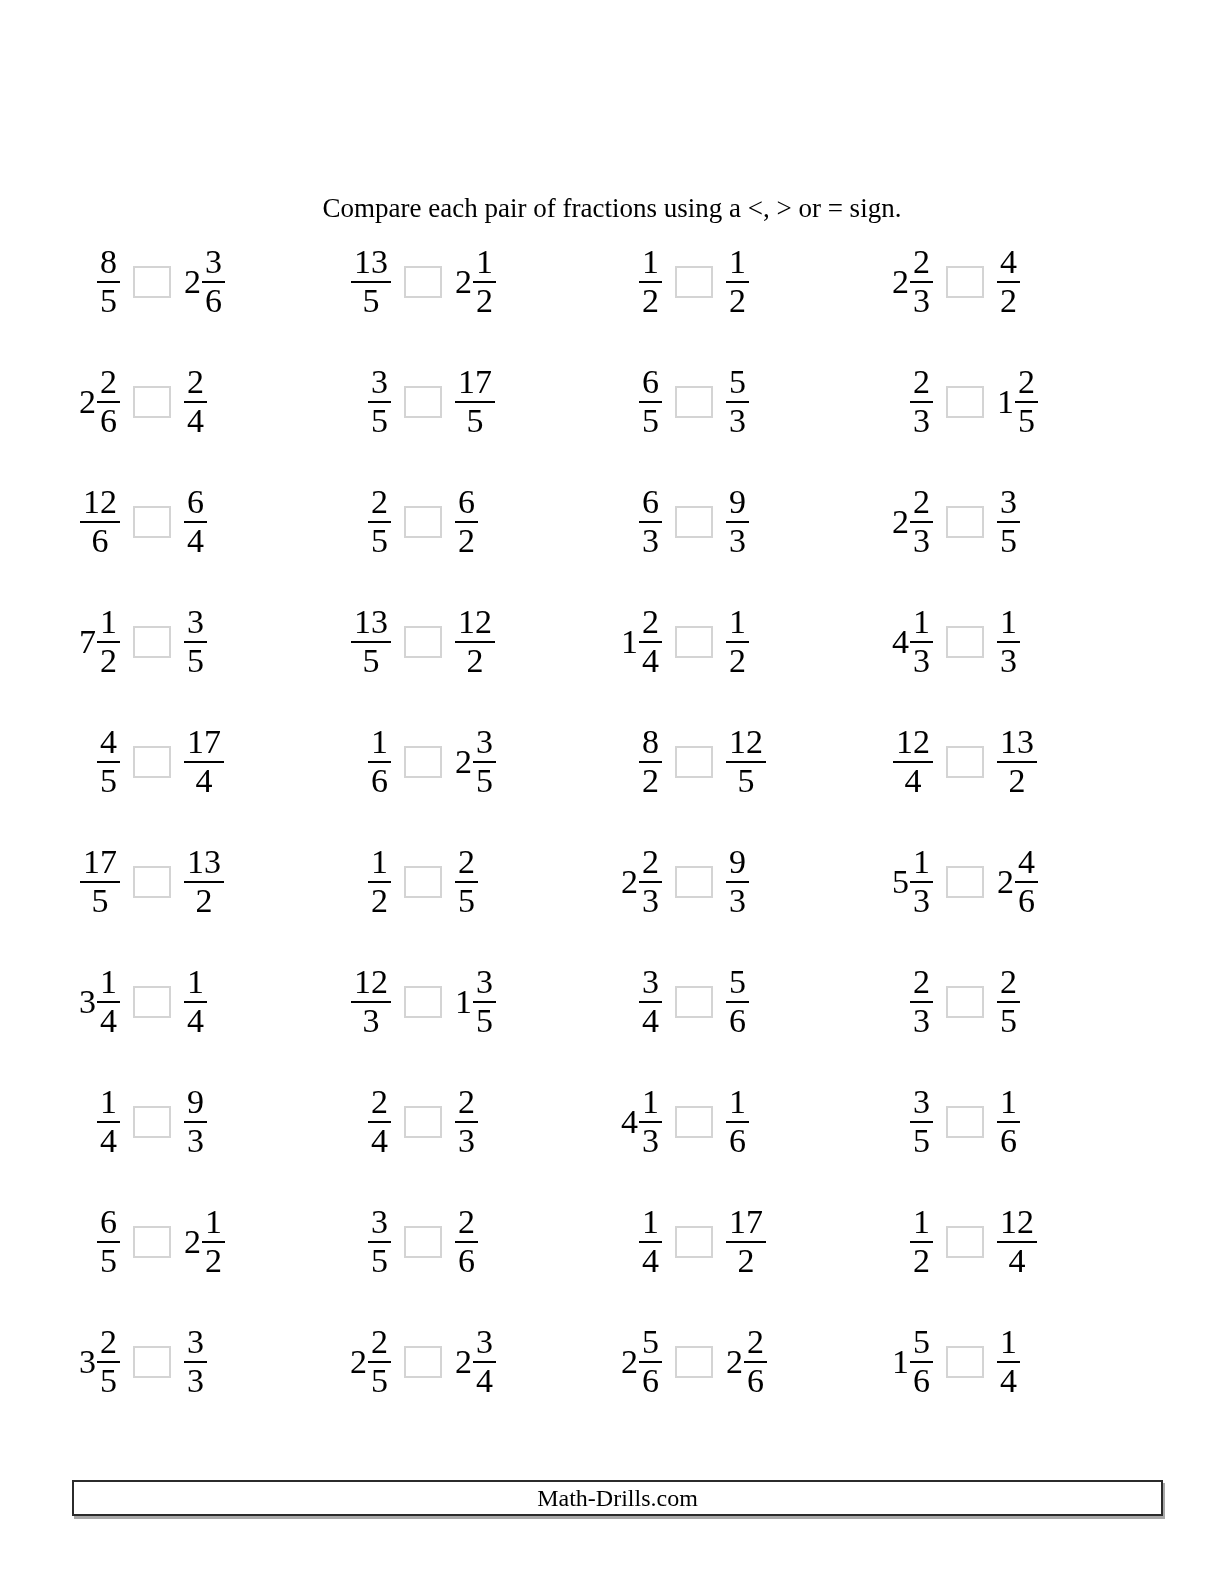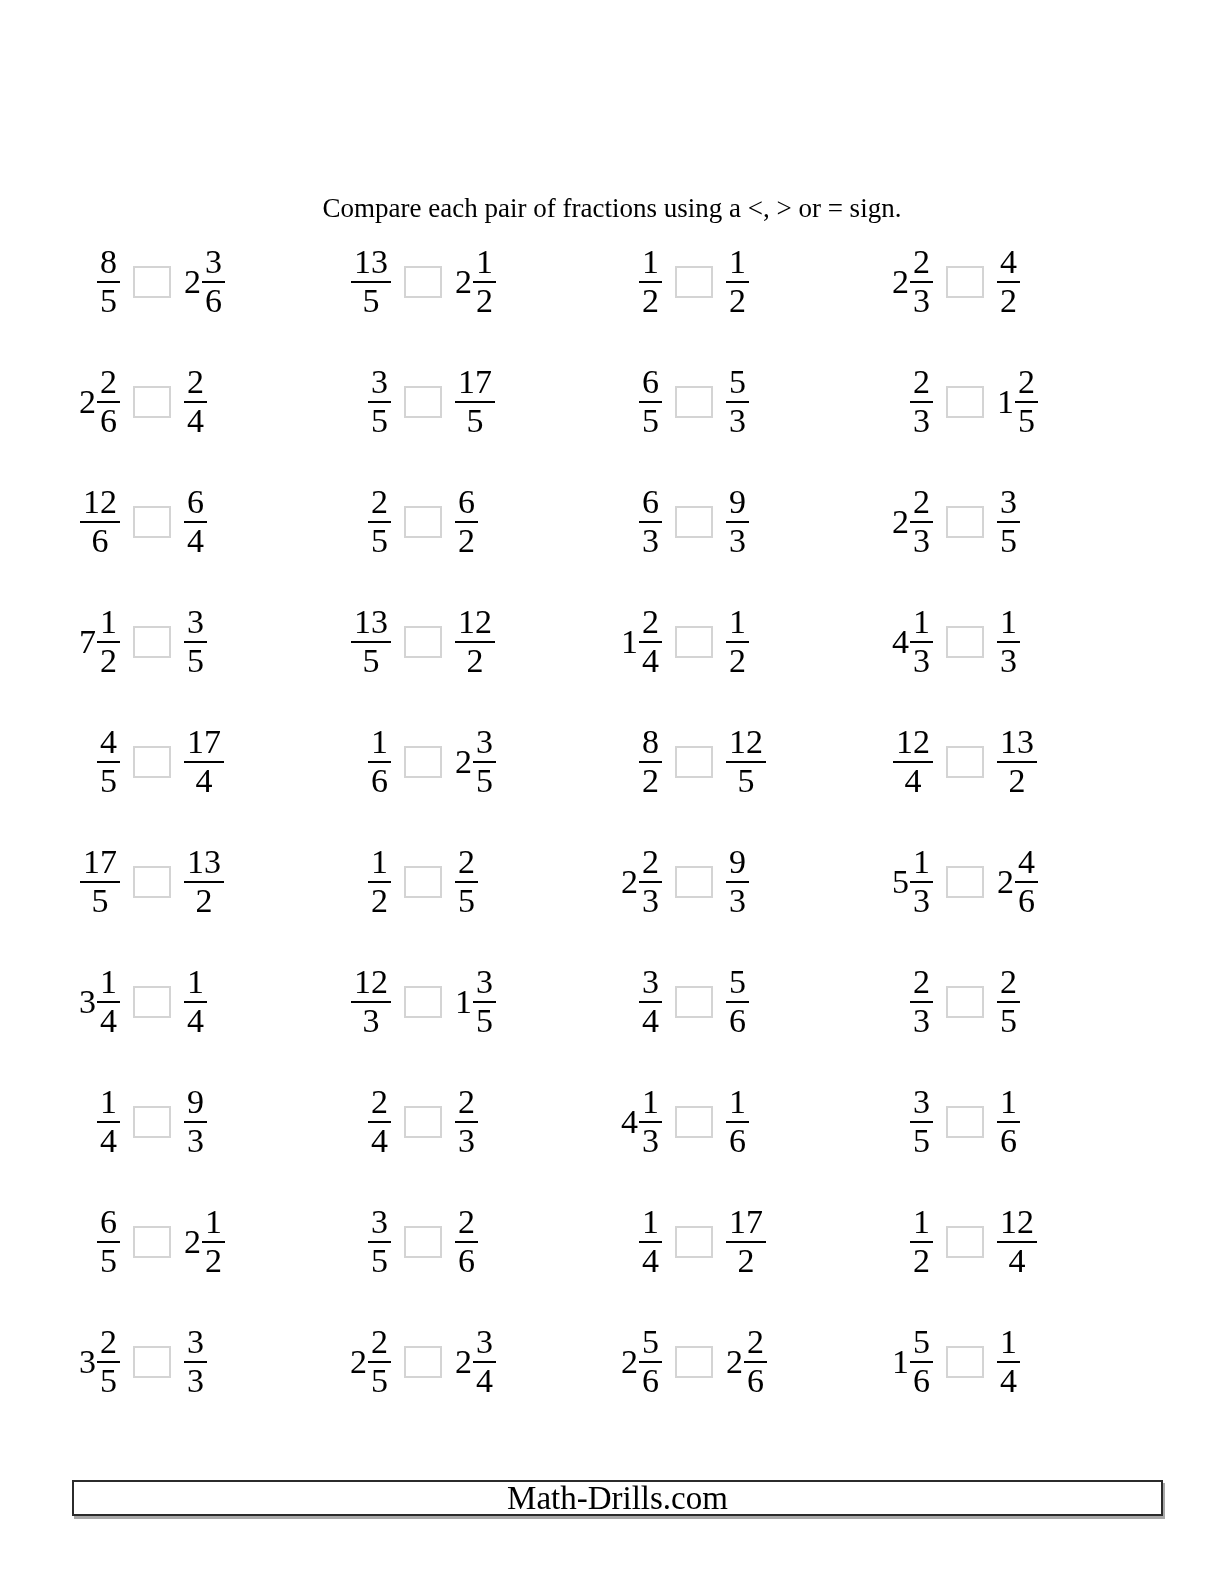--- a/index.html
+++ b/index.html
@@ -110,21 +110,21 @@
     width:1087px;
     height:32px;
     border:2px solid #2b2b2b;
     box-shadow:2px 3px 0 #a8a8a8;
     display:flex;
     align-items:center;
     justify-content:center;
     background:#ffffff;
   }
   .footer-box span{
-    font-size:33px;
+    font-size:24px;
   }
 </style>
 </head>
 <body>
 
 <div class="page">
 
 
   <p class="instruction">Compare each pair of fractions using a &lt;, &gt; or = sign.</p>
 

